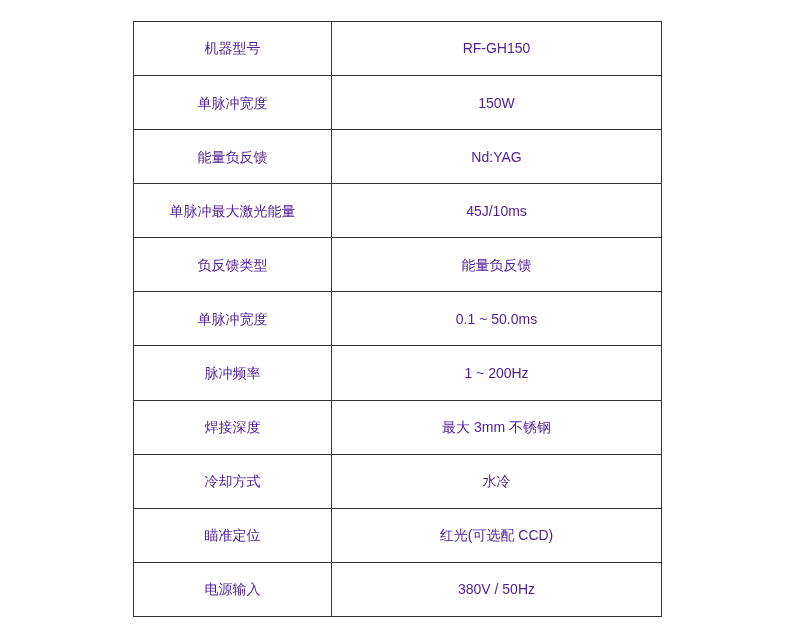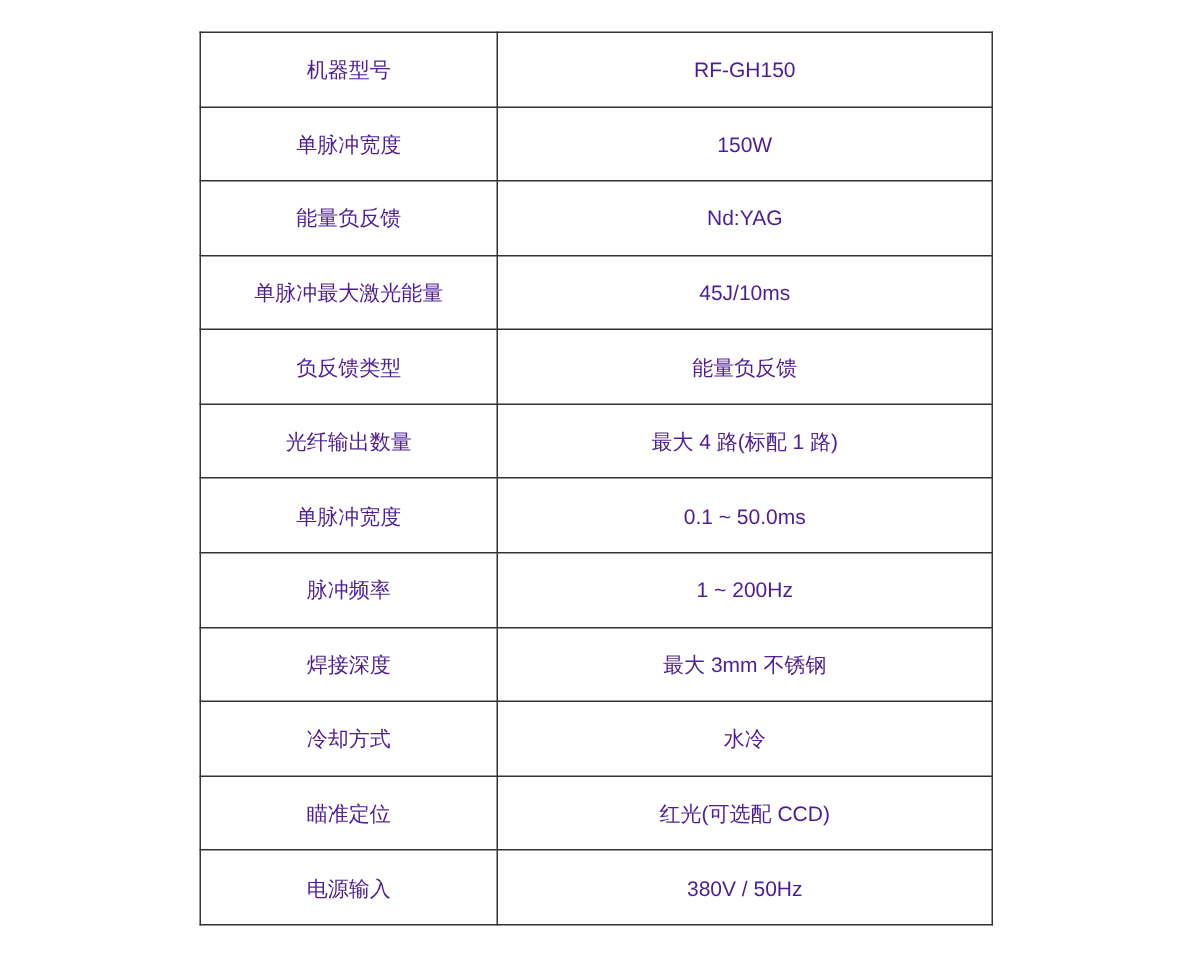--- a/index.html
+++ b/index.html
@@ -69,24 +69,20 @@
   <tr>
     <td class="label-cell">单脉冲最大激光能量</td>
     <td class="value-cell">45J/10ms</td>
   </tr>
 
   <tr>
     <td class="label-cell">负反馈类型</td>
     <td class="value-cell">能量负反馈</td>
   </tr>
 
-  <tr>
-    <td class="label-cell">光纤输出数量</td>
-    <td class="value-cell">最大 4 路(标配 1 路)</td>
-  </tr>
 
   <tr>
     <td class="label-cell">单脉冲宽度</td>
     <td class="value-cell">0.1 ~ 50.0ms</td>
   </tr>
 
   <tr>
     <td class="label-cell">脉冲频率</td>
     <td class="value-cell">1 ~ 200Hz</td>
   </tr>

